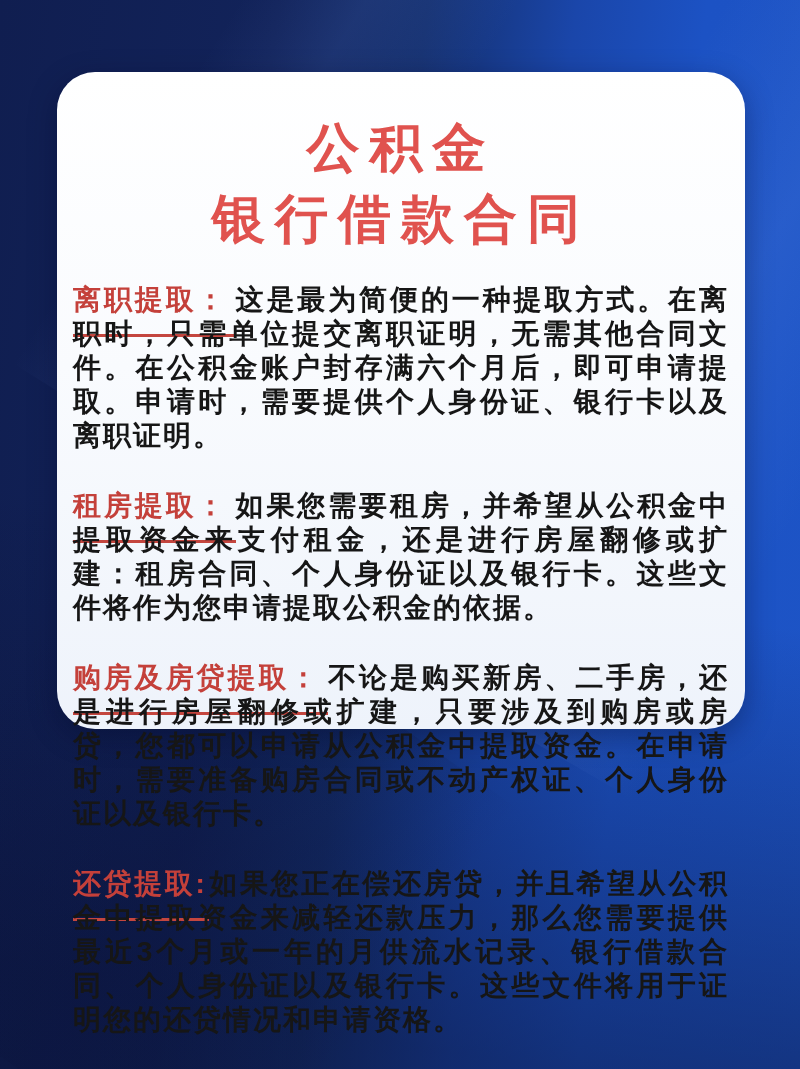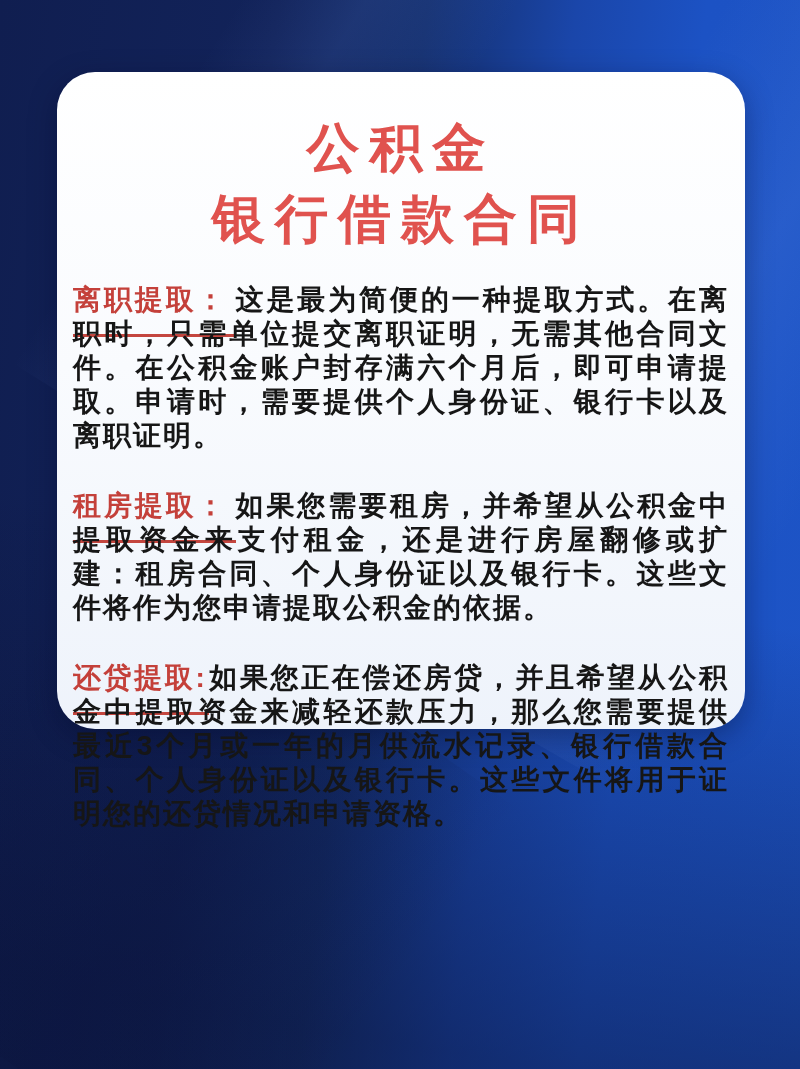--- a/index.html
+++ b/index.html
@@ -114,17 +114,18 @@
 
 <div class="card">
   <h1 class="title"><span>公积金</span><br><span>银行借款合同</span></h1>
 
   <div class="sections">
 
     <p class="para"><span class="para-heading">离职提取：</span><span>这是最为简便的一种提取方式。在离职时，只需单位提交离职证明，无需其他合同文件。在公积金账户封存满六个月后，即可申请提取。申请时，需要提供个人身份证、银行卡以及离职证明。</span></p>
 
     <p class="para"><span class="para-heading">租房提取：</span><span>如果您需要租房，并希望从公积金中提取资金来支付租金，还是进行房屋翻修或扩建：租房合同、个人身份证以及银行卡。这些文件将作为您申请提取公积金的依据。</span></p>
 
+    <p class="para"><span class="para-heading">购房及房贷提取：</span><span>不论是购买新房、二手房，还是进行房屋翻修或扩建，只要涉及到购房或房贷，您都可以申请从公积金中提取资金。在申请时，需要准备购房合同或不动产权证、个人身份证以及银行卡。</span></p>
 
     <p class="para"><span class="para-heading tight">还贷提取:</span><span>如果您正在偿还房贷，并且希望从公积金中提取资金来减轻还款压力，那么您需要提供最近3个月或一年的月供流水记录、银行借款合同、个人身份证以及银行卡。这些文件将用于证明您的还贷情况和申请资格。</span></p>
 
   </div>
 </div>
 
 </body></html>

